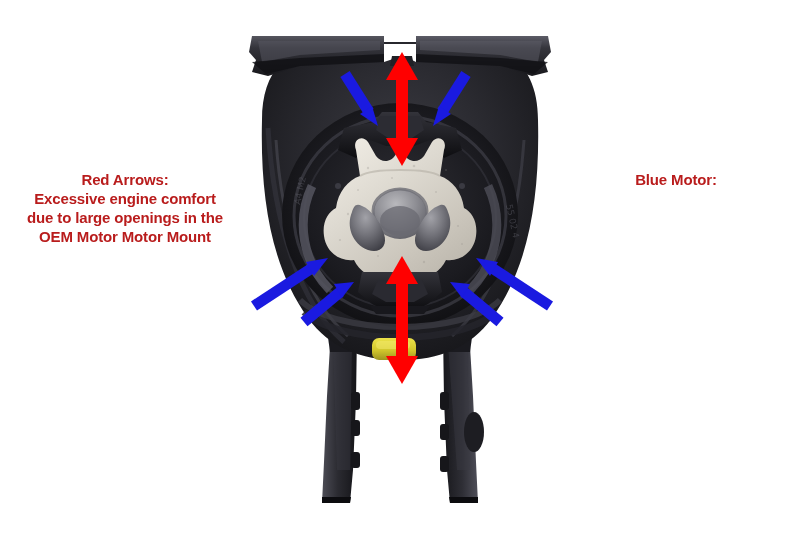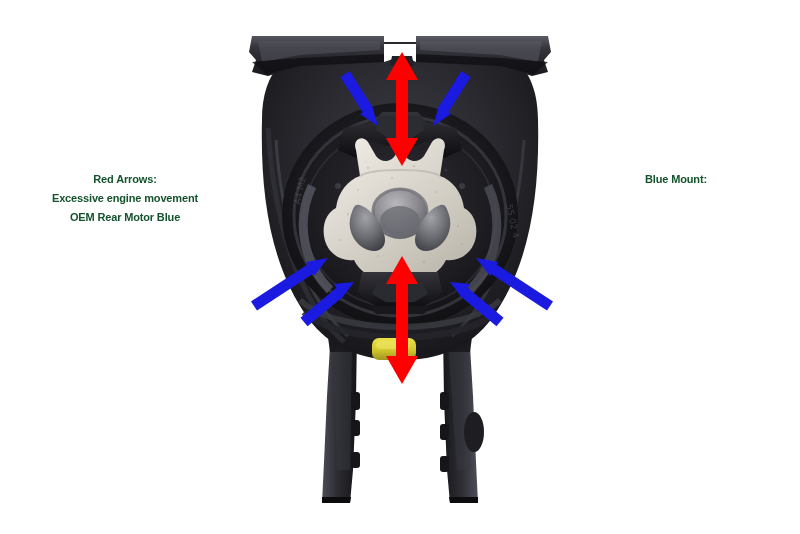--- a/index.html
+++ b/index.html
@@ -16,23 +16,23 @@
     width: 800px;
     height: 534px;
     background: #ffffff;
     overflow: hidden;
   }
 
   
   .anno-block {
     position: absolute;
     text-align: center;
-    color: #14532d;
+    color: #b91c1c;
     font-family: "Liberation Sans", sans-serif;
-    font-size: 11px;
+    font-size: 15px;
     line-height: 19px;
     font-weight: 600;
     letter-spacing: -0.15px;
   }
   .anno-block .anno-title {
     display: block;
     font-weight: 700;
     white-space: nowrap;
   }
   .anno-block .anno-line {
@@ -313,21 +313,22 @@
           <line x1="402" y1="272" x2="402" y2="366" stroke="#ff0000" stroke-width="12" stroke-linecap="butt"></line>
           <polygon points="402,256 386,284 418,284" fill="#ff0000"></polygon>
           <polygon points="402,384 386,356 418,356" fill="#ff0000"></polygon>
         </g>
       </g>
     </svg>
   </div>
 
   <div class="anno-block" id="anno-left">
     <span class="anno-title">Red Arrows:</span>
-    <span class="anno-line">Excessive engine movement</span>
-    <span class="anno-line">OEM Rear Motor Blue</span>
+    <span class="anno-line">Excessive engine comfort</span>
+    <span class="anno-line">due to large openings in the</span>
+    <span class="anno-line">OEM Motor Motor Mount</span>
   </div>
 
   <div class="anno-block" id="anno-right">
-    <span class="anno-title">Blue Mount:</span>
+    <span class="anno-title">Blue Motor:</span>
   </div>
 
 </div>
 
 </body></html>

